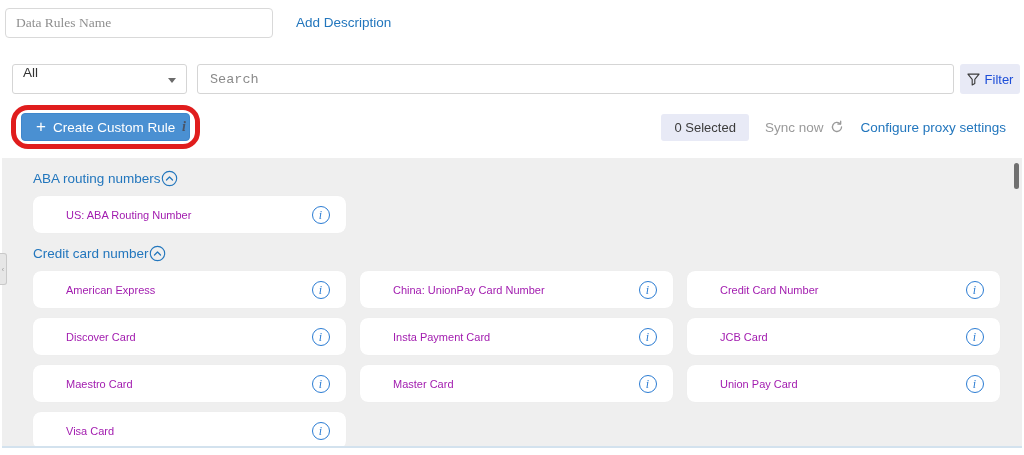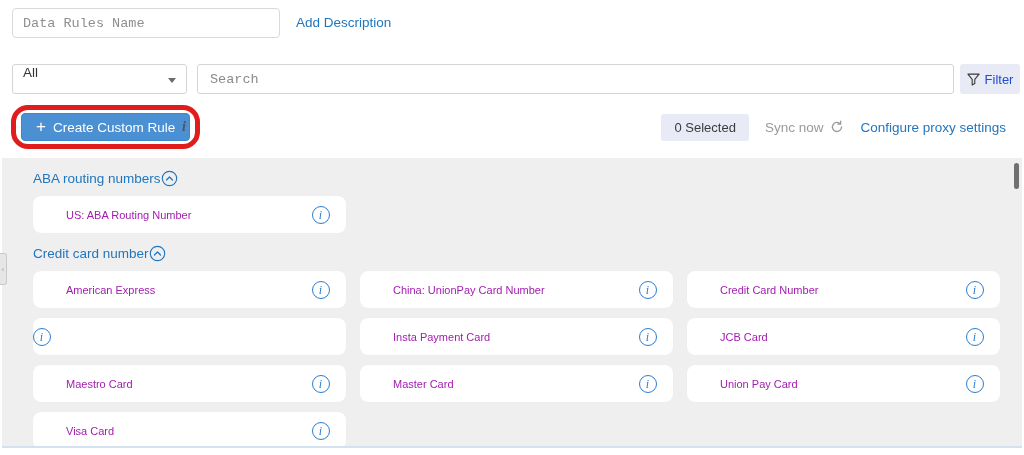--- a/index.html
+++ b/index.html
@@ -2,23 +2,23 @@
 <html><head>
 <meta charset="utf-8">
 <style>
   * { margin:0; padding:0; box-sizing:border-box; }
   html,body { background:#ffffff; }
   body { font-family:"Liberation Sans", sans-serif; }
   .page { position:relative; width:1024px; height:455px; background:#fff; overflow:hidden; }
 
   
   .name-input {
-    position:absolute; left:12px; top:8px; width:268px; height:30px;
+    position:absolute; left:5px; top:8px; width:268px; height:30px;
     border:1px solid #d9d9d9; border-radius:4px; padding:8px 10px;
-    font-family:Liberation Mono, monospace; font-size:13.5px; color:#444; outline:none;
+    font-family:Liberation Serif, serif; font-size:13.5px; color:#444; outline:none;
   }
   .name-input::placeholder { color:#8f8f8f; }
   .add-desc {
     position:absolute; left:296px; top:8px; height:30px; line-height:30px;
     color:#2276bd; font-size:13.5px; text-decoration:none; cursor:pointer;
   }
 
   
   .select {
     position:absolute; left:12px; top:64px; width:175px; height:30px;
@@ -211,20 +211,21 @@
   </div>
 
   <div class="card">
     <span class="card-label">Credit Card Number</span>
     <span class="info-circle">
                 <i>i</i>
               </span>
   </div>
 
   <div class="card">
+    <span class="card-label">Discover Card</span>
     <span class="info-circle">
                 <i>i</i>
               </span>
   </div>
 
   <div class="card">
     <span class="card-label">Insta Payment Card</span>
     <span class="info-circle">
                 <i>i</i>
               </span>

